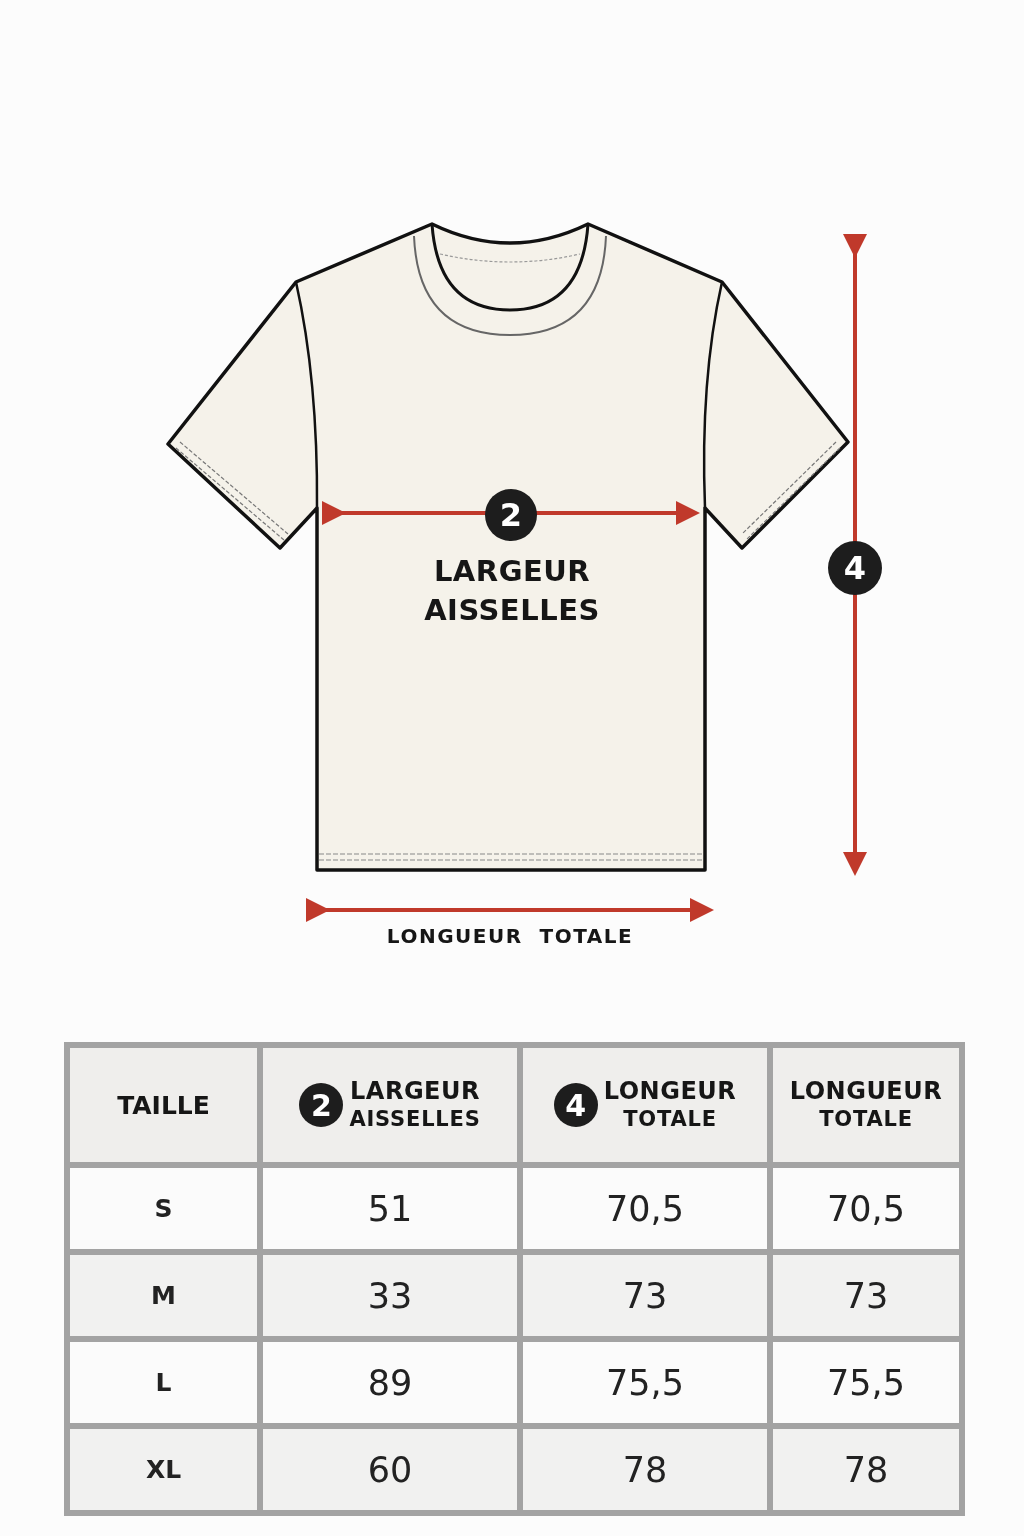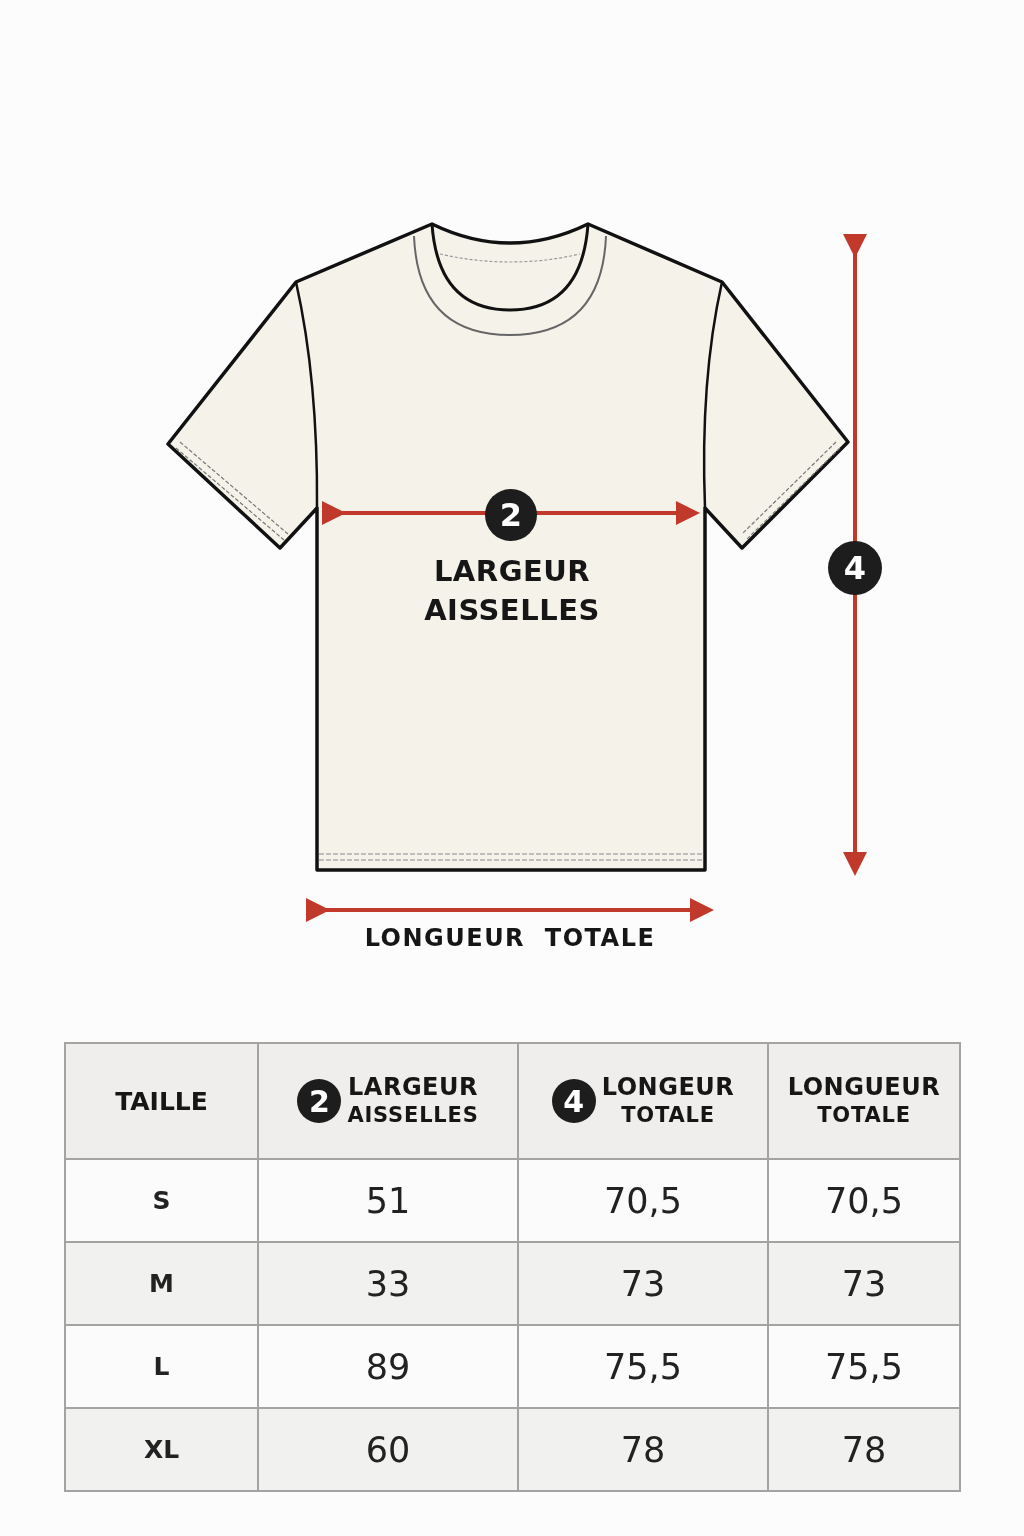--- a/index.html
+++ b/index.html
@@ -10,35 +10,35 @@
       position: relative; overflow: hidden;
       color: #1a1a1a;
     }
     .figure { position: absolute; left: 0; top: 0; width: 1024px; height: 1000px; }
     .figure svg { position: absolute; left: 0; top: 0; }
     .lbl {
       position: absolute; font-weight: bold; text-align: center;
       color: #161616; letter-spacing: 0.5px;
     }
     .lbl-chest { left: 362px; top: 552px; width: 300px; font-size: 29px; line-height: 39px; }
-    .lbl-length { left: 330px; top: 924px; width: 360px; font-size: 24px; font-weight: bold; letter-spacing: 1.5px; }
+    .lbl-length { left: 330px; top: 924px; width: 360px; font-size: 20px; font-weight: bold; letter-spacing: 1.5px; }
     .badge {
       position: absolute; width: 50px; height: 50px; border-radius: 50%;
       background: #1d1d1d; color: #fff; font-weight: bold; font-size: 32px;
       display: flex; align-items: center; justify-content: center;
     }
     .badge-2 { left: 485px; top: 489px; width: 52px; height: 52px; }
     .badge-4 { left: 828px; top: 541px; width: 54px; height: 54px; }
 
     table.size-table {
       position: absolute; left: 64px; top: 1042px; width: 895px;
       border-collapse: collapse; table-layout: fixed;
     }
     .size-table th, .size-table td {
-      border: 2px solid #a3a3a3; text-align: center; padding: 12px;
+      border: 6px solid #a3a3a3; text-align: center; padding: 12px;
     }
     .size-table thead th {
       background: #efeeec; height: 90px; color: #161616;
       font-weight: bold; vertical-align: middle;
     }
     .size-table tbody td { height: 57px; font-size: 35px; color: #222; }
     .size-table tbody tr:nth-child(odd) td { background: #fbfbfb; }
     .size-table tbody tr:nth-child(even) td { background: #f1f1f0; }
     .size-table tbody td.size-cell { font-weight: bold; font-size: 25px; }
     .hdr-simple { font-size: 25px; }

